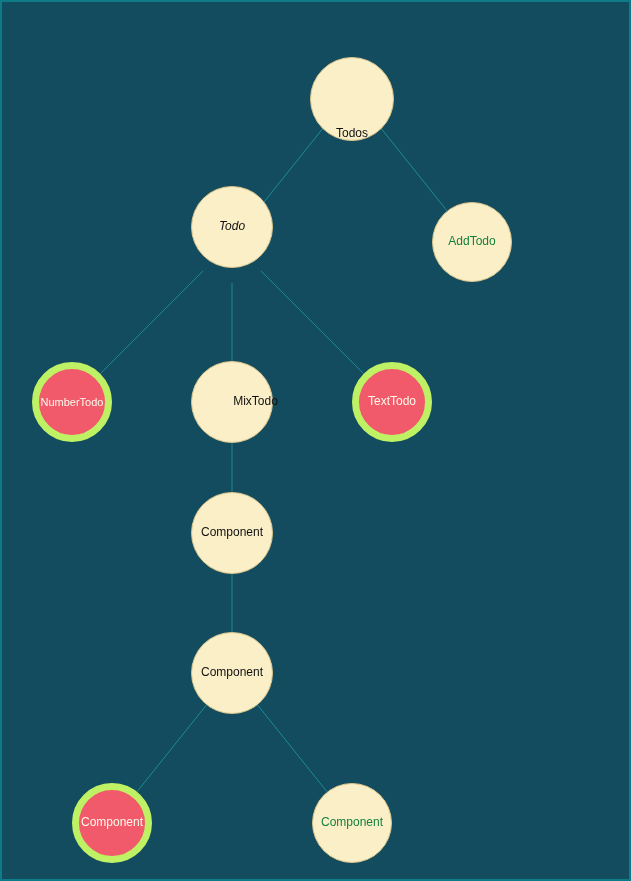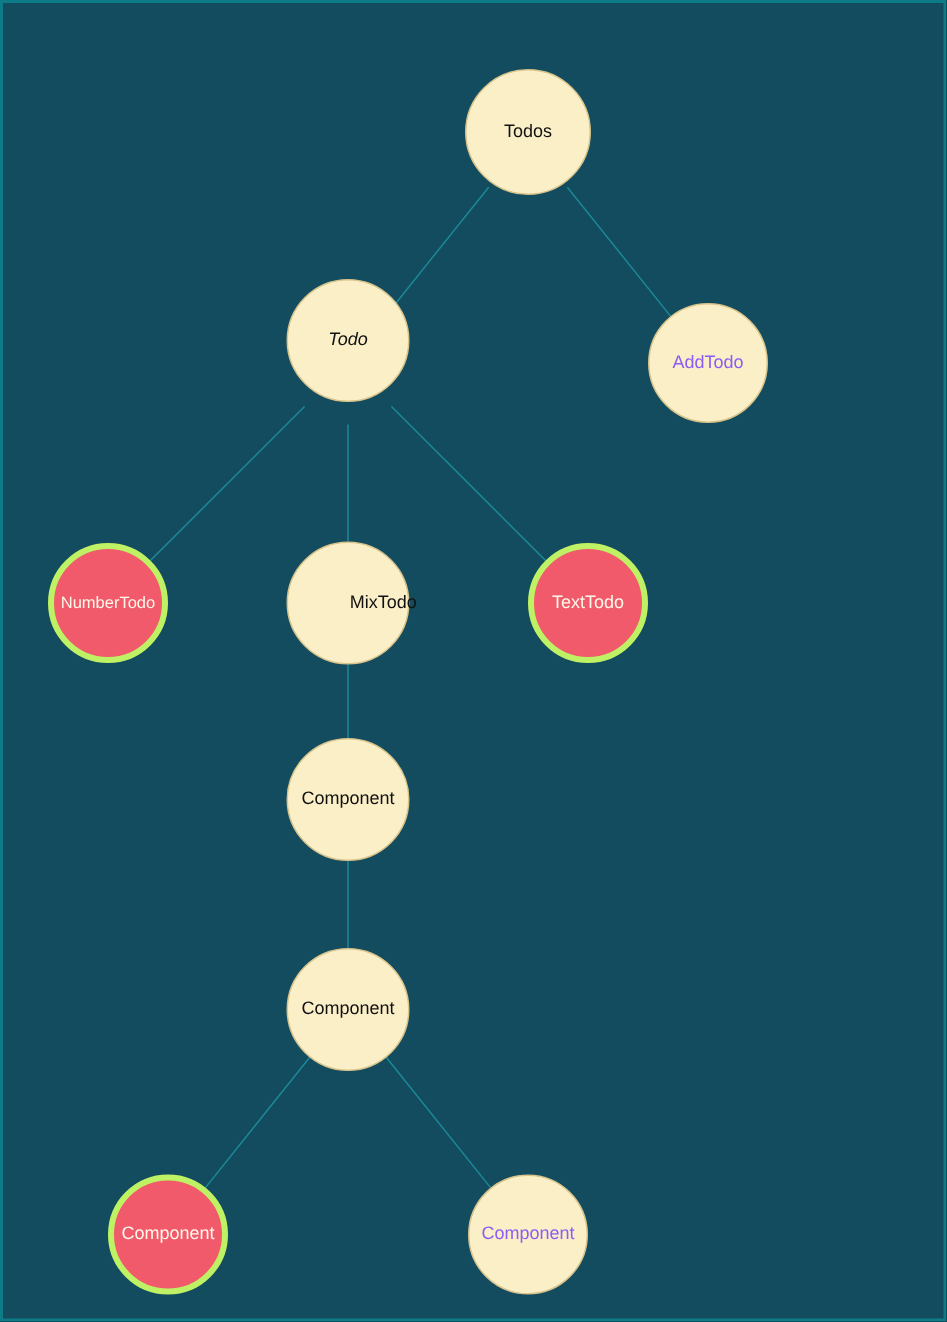--- a/index.html
+++ b/index.html
@@ -40,43 +40,43 @@
   .node-label {
     display: block;
     pointer-events: none;
   }
   .fill-cream {
     background: #fbefc8;
     border: 1px solid #d8c48a;
   }
   .fill-red {
     background: #f05a6a;
-    border: 4px solid #bef264;
+    border: 7px solid #bef264;
   }
   .txt-dark  { color: #111111; }
-  .txt-red   { color: #8b5cf6; }
+  .txt-red   { color: #15803d; }
   .txt-white { color: #fff8ea; }
 </style>
 </head>
 <body>
 
 <div id="canvas">
   <svg id="edge-layer" viewBox="0 0 631 881" preserveAspectRatio="none">
       <line x1="323.76280800271417" y1="122.79648999660728" x2="255.6124969497314" y2="207.98437881283576" stroke="#1a8a96" stroke-width="1"></line>
       <line x1="376.23719199728583" y1="122.79648999660728" x2="445.01219809782305" y2="208.7652476222788" stroke="#1a8a96" stroke-width="1"></line>
       <line x1="201.00862197135154" y1="268.99137802864846" x2="98.2842712474619" y2="371.7157287525381" stroke="#1a8a96" stroke-width="1"></line>
       <line x1="230" y1="281" x2="230" y2="359" stroke="#1a8a96" stroke-width="1"></line>
       <line x1="258.99137802864846" y1="268.99137802864846" x2="361.7157287525381" y2="371.7157287525381" stroke="#1a8a96" stroke-width="1"></line>
       <line x1="230" y1="441" x2="230" y2="490" stroke="#1a8a96" stroke-width="1"></line>
       <line x1="230" y1="572" x2="230" y2="630" stroke="#1a8a96" stroke-width="1"></line>
       <line x1="204.3875030502686" y1="703.0156211871642" x2="134.98780190217698" y2="789.7652476222788" stroke="#1a8a96" stroke-width="1"></line>
       <line x1="255.6124969497314" y1="703.0156211871642" x2="325.01219809782305" y2="789.7652476222788" stroke="#1a8a96" stroke-width="1"></line>
     </svg>
   <div id="node-layer">
-      <div class="node fill-cream" style="left: 308px; top: 44px; width: 84px; height: 84px;">
+      <div class="node fill-cream" style="left: 308px; top: 55px; width: 84px; height: 84px; align-items: flex-end;">
         <span class="node-label txt-dark" style="font-size: 12px;">Todos</span>
       </div>
       <div class="node fill-cream" style="left: 189px; top: 184px; width: 82px; height: 82px; font-style: italic;">
         <span class="node-label txt-dark" style="font-size: 12px;">Todo</span>
       </div>
       <div class="node fill-cream" style="left: 430px; top: 200px; width: 80px; height: 80px;">
         <span class="node-label txt-red" style="font-size: 12px;">AddTodo</span>
       </div>
       <div class="node fill-red" style="left: 30px; top: 360px; width: 80px; height: 80px;">
         <span class="node-label txt-white" style="font-size: 11px;">NumberTodo</span>

